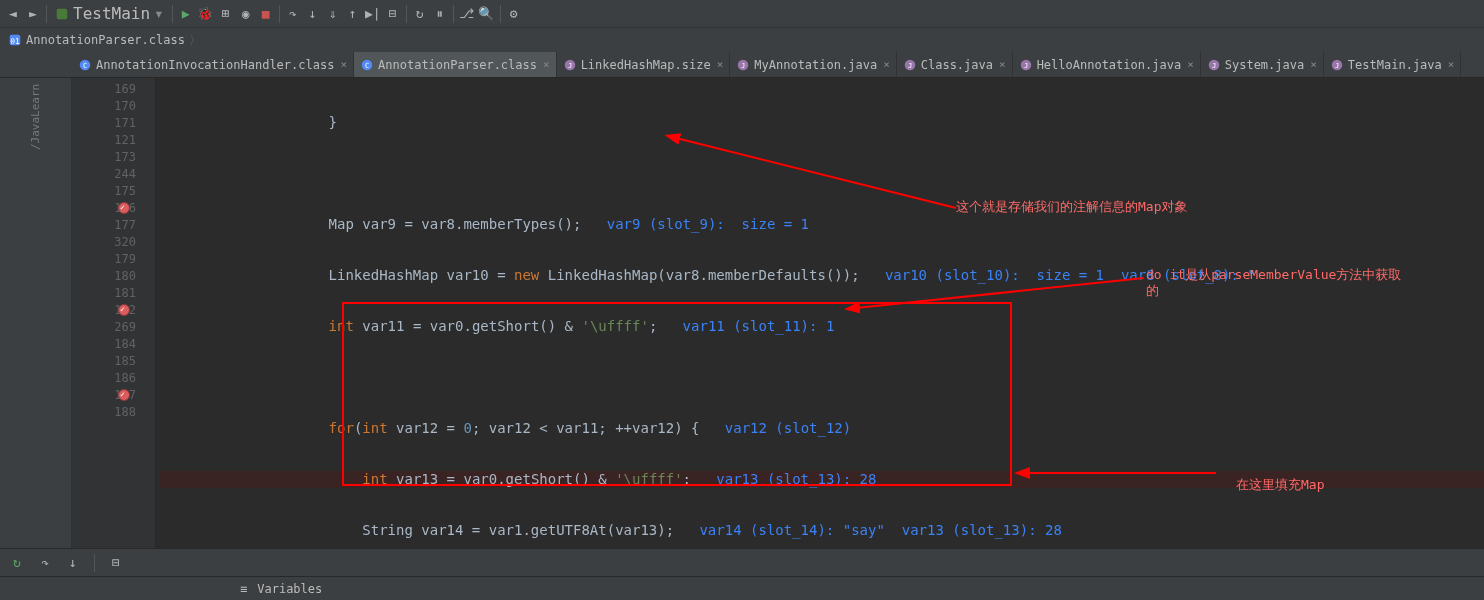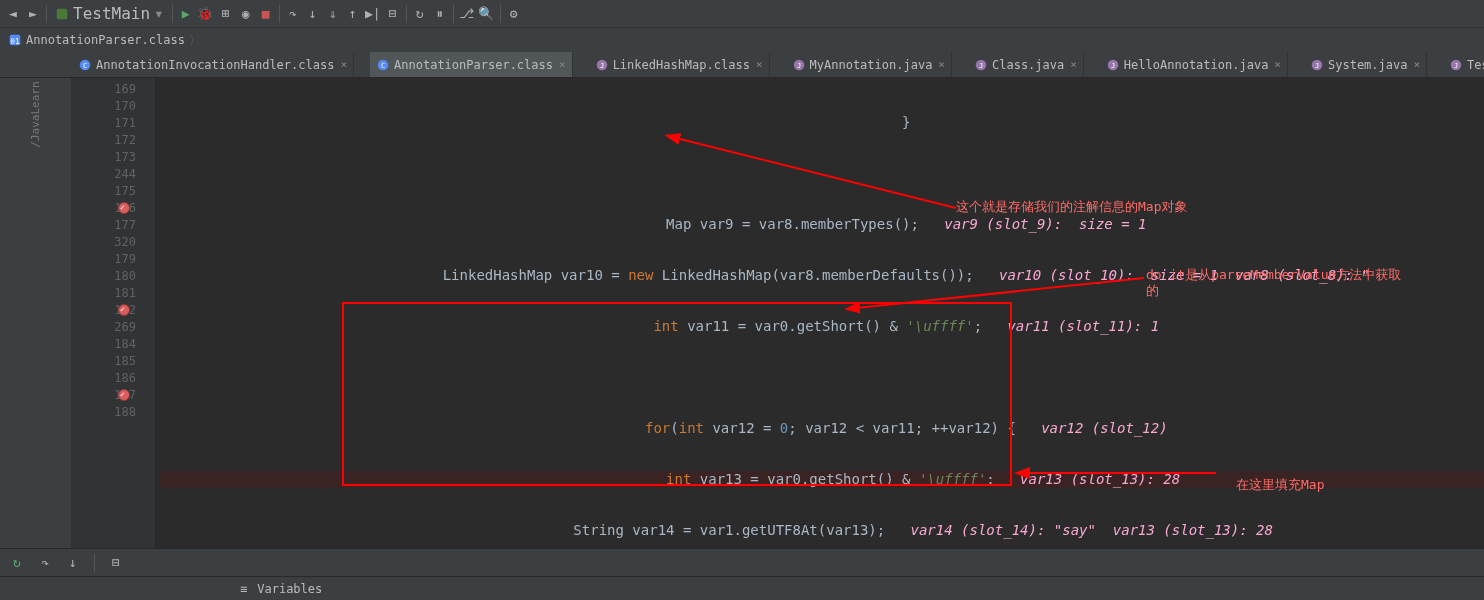--- a/index.html
+++ b/index.html
@@ -2,40 +2,40 @@
 <html><head>
 <meta charset="utf-8">
 <style>
 * { margin: 0; padding: 0; box-sizing: border-box; }
 body { background: #2b2b2b; font-family: 'Consolas', 'Monaco', monospace; font-size: 13px; color: #a9b7c6; overflow: hidden; width: 1484px; height: 600px; }
 .toolbar { background: #3c3f41; height: 28px; display: flex; align-items: center; padding: 0 4px; gap: 2px; border-bottom: 1px solid #323232; }
 .toolbar-icon { width: 18px; height: 18px; display: flex; align-items: center; justify-content: center; color: #afb1b3; cursor: pointer; }
 .toolbar-sep { width: 1px; height: 18px; background: #555; margin: 0 2px; }
 .run-config { color: #bbb; padding: 0 4px; font-size: 16px; display: flex; align-items: center; gap: 4px; }
 .nav-bar { background: #3c3f41; height: 24px; display: flex; align-items: center; padding: 0 8px; gap: 4px; font-size: 12px; color: #bbb; }
-.tabs-bar { background: #3c3f41; height: 26px; display: flex; align-items: center; padding: 0 0 0 72px; gap: 16px; border-bottom: 1px solid #282828; overflow: hidden; }
+.tabs-bar { background: #3c3f41; height: 26px; display: flex; align-items: center; padding: 0 0 0 72px; gap: 0; border-bottom: 1px solid #282828; overflow: hidden; }
 .tab { display: flex; align-items: center; gap: 4px; padding: 0 6px; height: 26px; font-size: 12px; color: #bbb; border-right: 1px solid #323232; cursor: pointer; }
 .tab.active { background: #515658; }
 .tab .close { color: #888; font-size: 11px; margin-left: 2px; }
 .file-icon { width: 14px; height: 14px; }
-.editor-area { display: flex; height: 470px; position: relative; text-align: center; }
+.editor-area { display: flex; height: 470px; position: relative; }
 .left-strip { width: 72px; background: #3c3f41; display: flex; flex-direction: column; font-size: 11px; color: #787878; border-right: 1px solid #323232; }
 .left-label { transform: rotate(-90deg); transform-origin: center; white-space: nowrap; margin-top: 30px; }
 .gutter { width: 70px; background: #313335; padding-top: 2px; }
 .gutter-line { height: 17px; display: flex; align-items: center; justify-content: flex-end; padding-right: 6px; color: #606366; font-size: 12px; position: relative; }
 .breakpoint { position: absolute; left: 46px; width: 12px; height: 12px; background: #db5c5c; border-radius: 50%; border: 1px solid #8b3a3a; }
 .checkmark { position: absolute; left: 48px; color: #fff; font-size: 8px; }
 .fold-col { width: 14px; background: #313335; border-right: 1px solid #282828; }
 .code-area { flex: 1; background: #2b2b2b; position: relative; overflow: hidden; white-space: pre; font-size: 14px; line-height: 17px; padding-top: 2px; padding-left: 4px; }
 .code-line { height: 17px; position: relative; }
 .bp-line { background: #3a2323; }
 .kw { color: #cc7832; }
-.str { color: #6a8759; font-style: italic; }
+.str { color: #6a8759; }
 .num { color: #6897bb; }
-.comment { color: #f9a8d4; font-style: italic; }
+.comment { color: #3b82f6; }
 .annotation-red { color: #ff6b68; font-size: 13px; }
 .red-box { position: absolute; border: 2px solid #ff0000; pointer-events: none; }
 .bottom-toolbar { background: #3c3f41; height: 28px; display: flex; align-items: center; padding: 0 8px; gap: 10px; border-top: 1px solid #282828; }
 .bottom-panel { background: #3c3f41; height: 24px; display: flex; align-items: center; padding: 0 240px; gap: 10px; border-top: 1px solid #282828; font-size: 12px; color: #bbb; }
 svg.arrow-svg { position: absolute; top: 0; left: 0; pointer-events: none; }
 </style>
 </head>
 <body>
 
 <div class="toolbar">
@@ -96,21 +96,21 @@
         <text x="8" y="11" font-size="8" fill="#fff" text-anchor="middle">C</text>
       </svg>
       <span>AnnotationParser.class</span>
       <span class="close">×</span>
     </div>
     <div class="tab">
       <svg class="file-icon" viewBox="0 0 16 16">
         <circle cx="8" cy="8" r="6" fill="#9876aa"></circle>
         <text x="8" y="11" font-size="8" fill="#fff" text-anchor="middle">J</text>
       </svg>
-      <span>LinkedHashMap.class</span>
+      <span>LinkedHashMap.size</span>
       <span class="close">×</span>
     </div>
     <div class="tab">
       <svg class="file-icon" viewBox="0 0 16 16">
         <circle cx="8" cy="8" r="6" fill="#9876aa"></circle>
         <text x="8" y="11" font-size="8" fill="#fff" text-anchor="middle">J</text>
       </svg>
       <span>MyAnnotation.java</span>
       <span class="close">×</span>
     </div>
@@ -149,21 +149,21 @@
   </div>
 
 <div class="editor-area">
   <div class="left-strip">
     <div class="left-label">/JavaLearn</div>
   </div>
   <div class="gutter" id="gutter">
       <div class="gutter-line">169</div>
       <div class="gutter-line">170</div>
       <div class="gutter-line">171</div>
-      <div class="gutter-line">172</div>
+      <div class="gutter-line">121</div>
       <div class="gutter-line">173</div>
       <div class="gutter-line">244</div>
       <div class="gutter-line">175</div>
       <div class="gutter-line">176<div class="breakpoint"></div><div class="checkmark">✓</div></div>
       <div class="gutter-line">177</div>
       <div class="gutter-line">320</div>
       <div class="gutter-line">179</div>
       <div class="gutter-line">180</div>
       <div class="gutter-line">181</div>
       <div class="gutter-line">182<div class="breakpoint"></div><div class="checkmark">✓</div></div>

